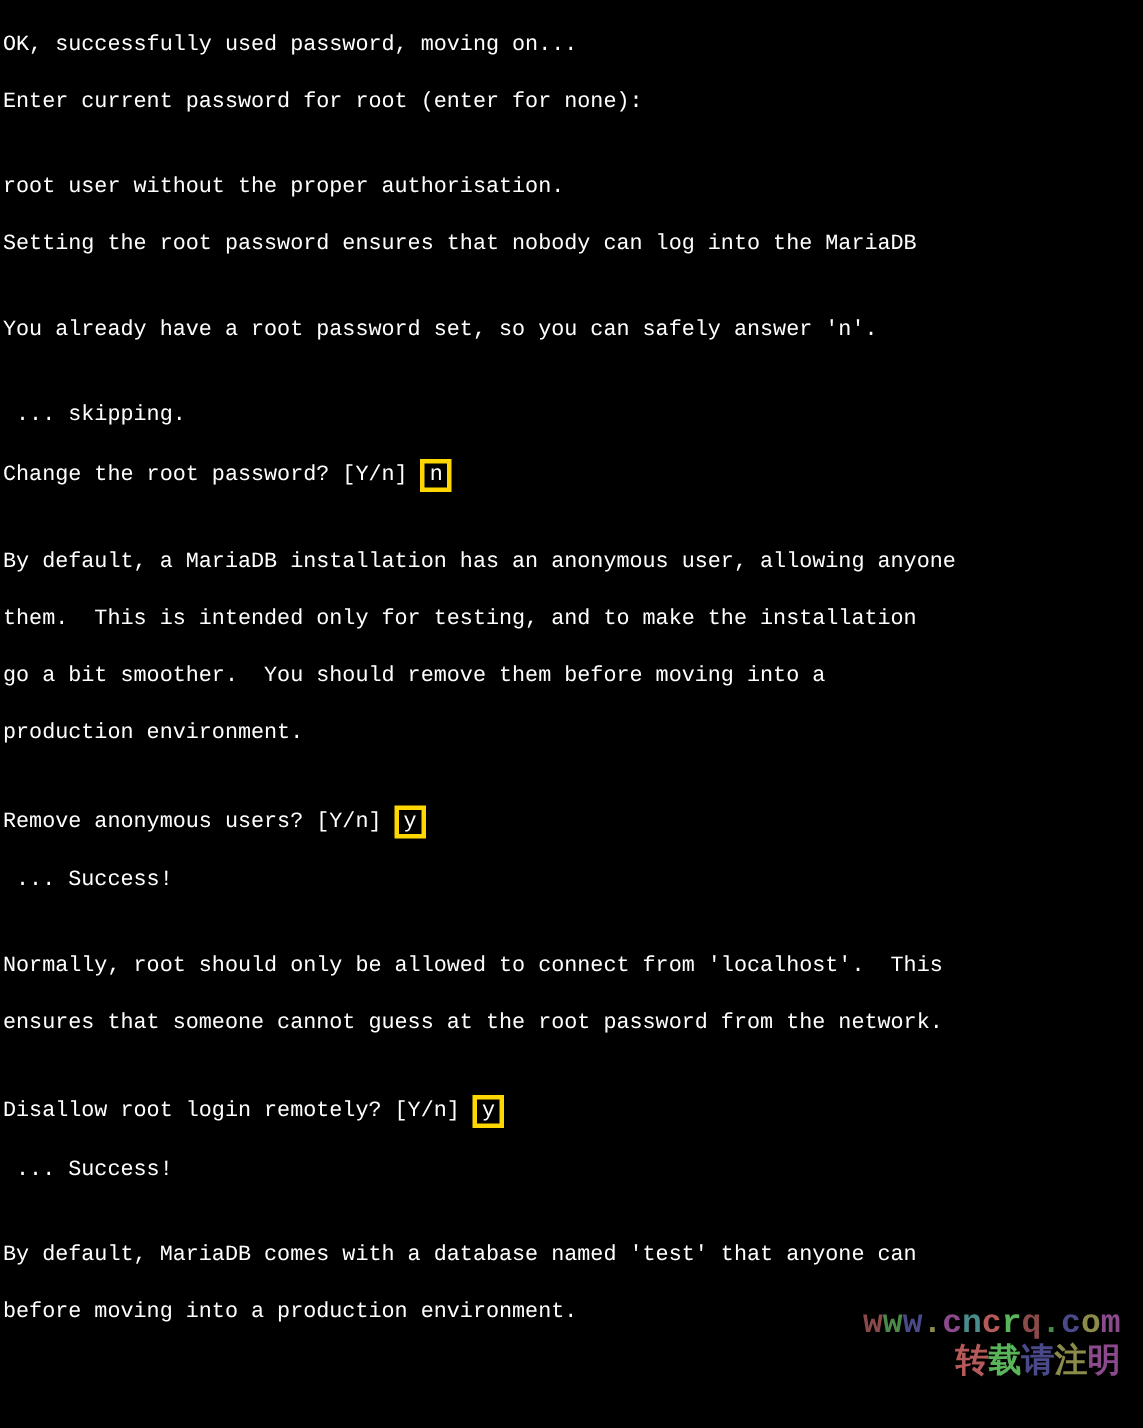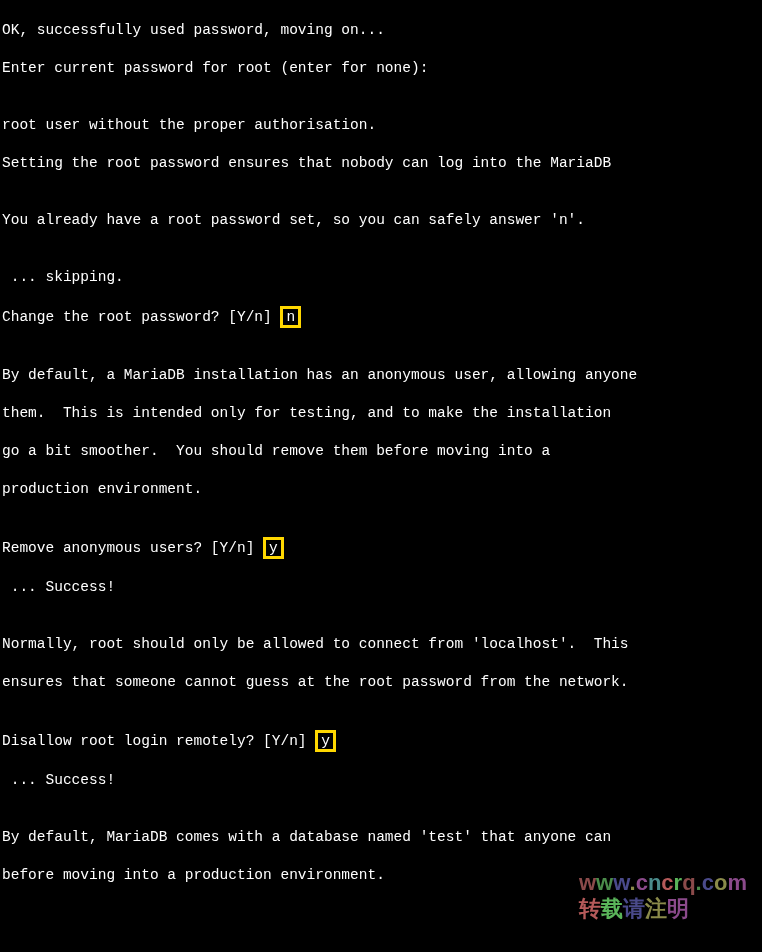--- a/index.html
+++ b/index.html
@@ -26,21 +26,22 @@
     padding: 0 3px;
     line-height: 16px;
     color: #fff;
     background: #000;
     font-weight: normal;
   }
   .watermark {
     position: absolute;
     right: 15px;
     top: 870px;
-    font-family: Liberation Sans, sans-serif;
+    text-align: right;
+    font-family: Liberation Mono, monospace;
     font-size: 22px;
     line-height: 26px;
     pointer-events: none;
     font-weight: bold;
   }
   .wm-line { white-space: nowrap; }
   .c1 { color: #8b4a4a; }
   .c2 { color: #4a8b4a; }
   .c3 { color: #4a4a8b; }
   .c4 { color: #8b8b4a; }

